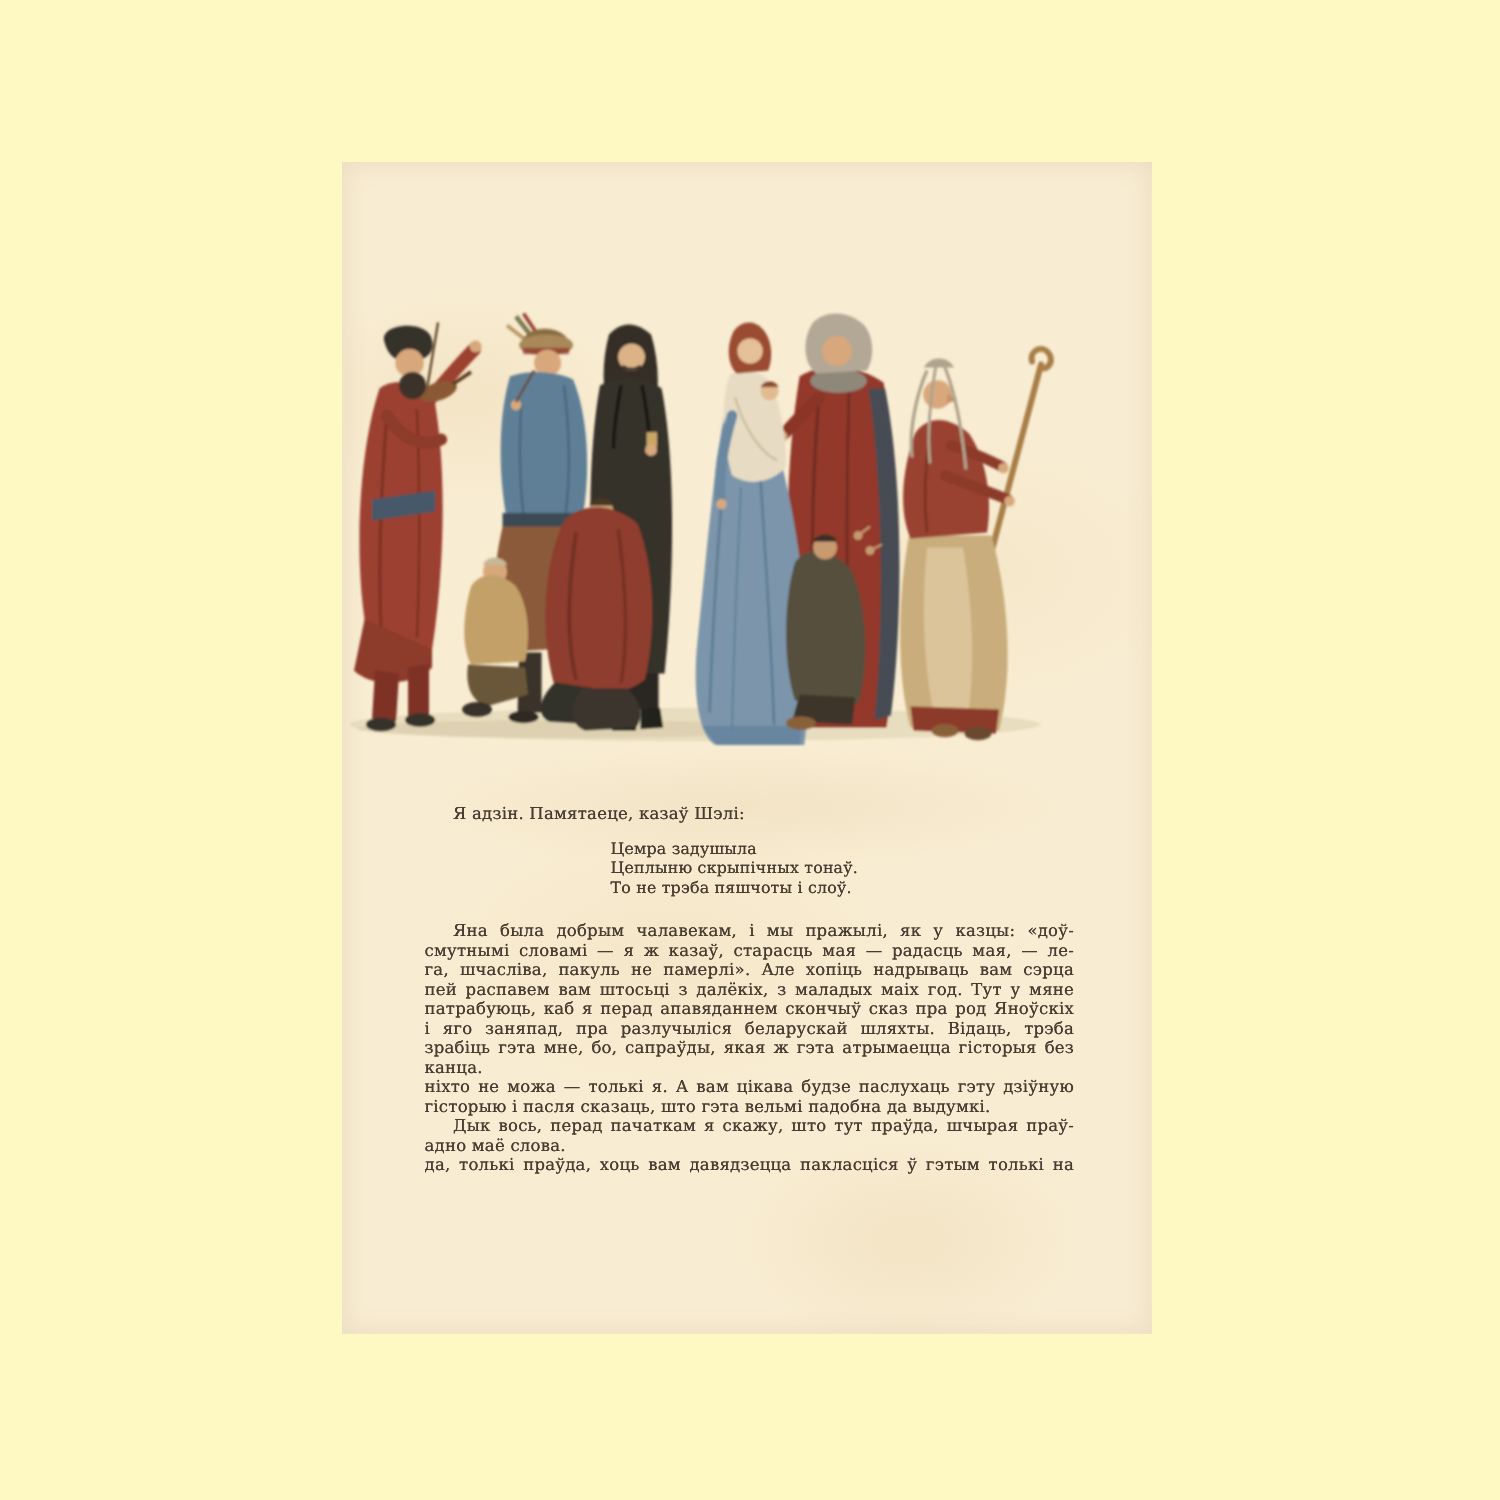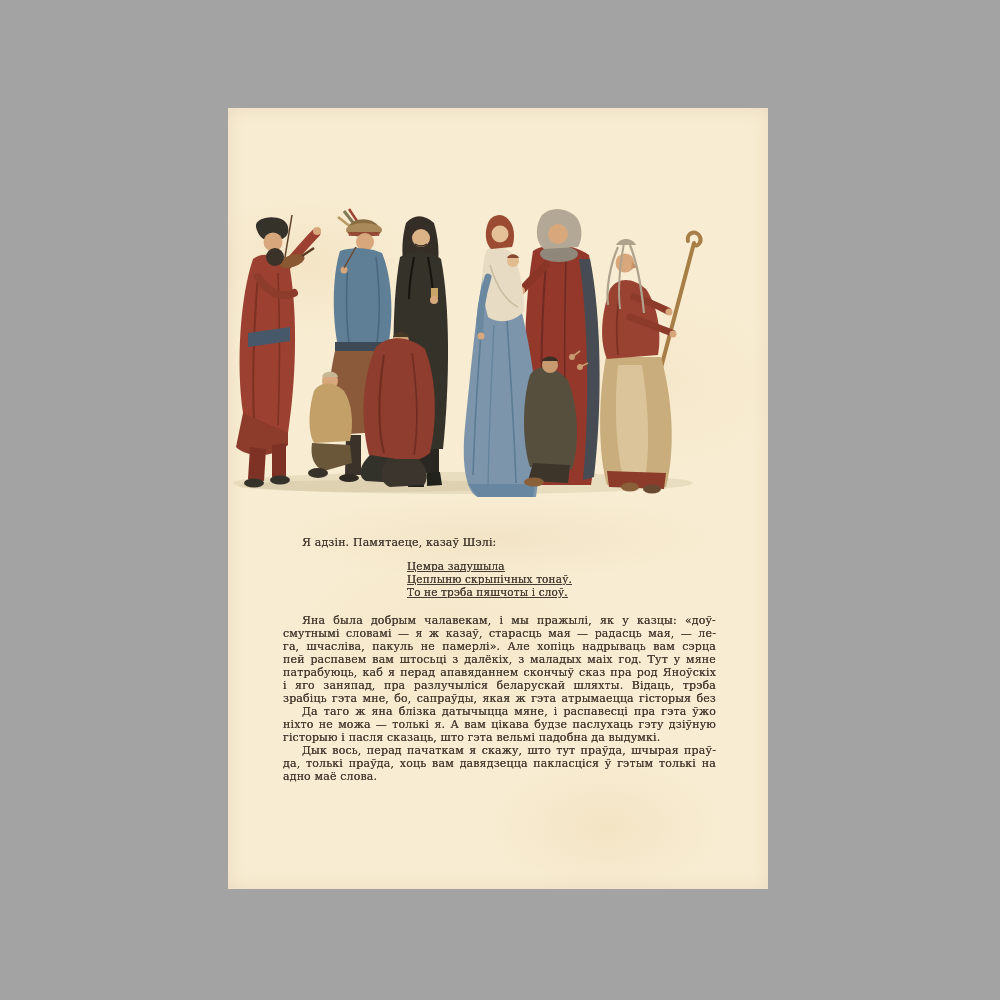--- a/index.html
+++ b/index.html
@@ -22,26 +22,26 @@
   .illo{position:absolute;left:0;top:97px;width:480px;height:296px;}
   .text-column{
     position:absolute;left:55px;top:428px;width:433px;
     font-size:11px;line-height:13px;letter-spacing:.15px;
     text-shadow:0 0 .4px currentColor;
   }
   .tline{text-align:justify;text-align-last:justify;height:13px;white-space:normal;}
   .tline.lastline{text-align-last:left;}
   .paragraph .tline.firstline{text-indent:19px;}
   .verse{margin:11px 0 15px 124px;font-size:10.5px;}
-  .verse .tline{text-align:left;text-align-last:left;text-decoration:underline;}
+  .verse .tline{text-align:left;text-align-last:left;}
 </style>
 </head>
 <body>
 
-<div class="bg" style="background: #a3a3a3;">
+<div class="bg" style="background: #fef9c3;">
   <div class="page" style="background-color: rgb(248, 236, 210);">
 
     <svg class="illo" viewBox="0 0 480 296" aria-hidden="true">
       <defs>
         <filter id="soft" x="-5%" y="-5%" width="110%" height="110%">
           <feGaussianBlur stdDeviation="0.55"></feGaussianBlur>
         </filter>
       </defs>
       <g filter="url(#soft)">
 
@@ -198,27 +198,27 @@
           <div class="tline lastline">То не трэба пяшчоты і слоў.</div>
         </div>
         <div class="block paragraph">
           <div class="tline firstline">Яна была добрым чалавекам, і мы пражылі, як у казцы: «доў-</div>
           <div class="tline">смутнымі словамі — я ж казаў, старасць мая — радасць мая, — ле-</div>
           <div class="tline">га, шчасліва, пакуль не памерлі». Але хопіць надрываць вам сэрца</div>
           <div class="tline">пей распавем вам штосьці з далёкіх, з маладых маіх год. Тут у мяне</div>
           <div class="tline">патрабуюць, каб я перад апавяданнем скончыў сказ пра род Яноўскіх</div>
           <div class="tline">і яго заняпад, пра разлучыліся беларускай шляхты. Відаць, трэба</div>
           <div class="tline">зрабіць гэта мне, бо, сапраўды, якая ж гэта атрымаецца гісторыя без</div>
-        </div>
-        <div class="block paragraph">
-          <div class="tline firstline">Да таго ж яна блізка датычыцца мяне, і распавесці пра гэта ўжо</div>
+          <div class="tline lastline">канца.</div>
+        </div>
+        <div class="block paragraph">
           <div class="tline">ніхто не можа — толькі я. А вам цікава будзе паслухаць гэту дзіўную</div>
           <div class="tline lastline">гісторыю і пасля сказаць, што гэта вельмі падобна да выдумкі.</div>
         </div>
         <div class="block paragraph">
           <div class="tline firstline">Дык вось, перад пачаткам я скажу, што тут праўда, шчырая праў-</div>
+          <div class="tline lastline">адно маё слова.</div>
           <div class="tline">да, толькі праўда, хоць вам давядзецца пакласціся ў гэтым толькі на</div>
-          <div class="tline lastline">адно маё слова.</div>
         </div>
       </div>
 
   </div>
 </div>
 
 </body></html>

